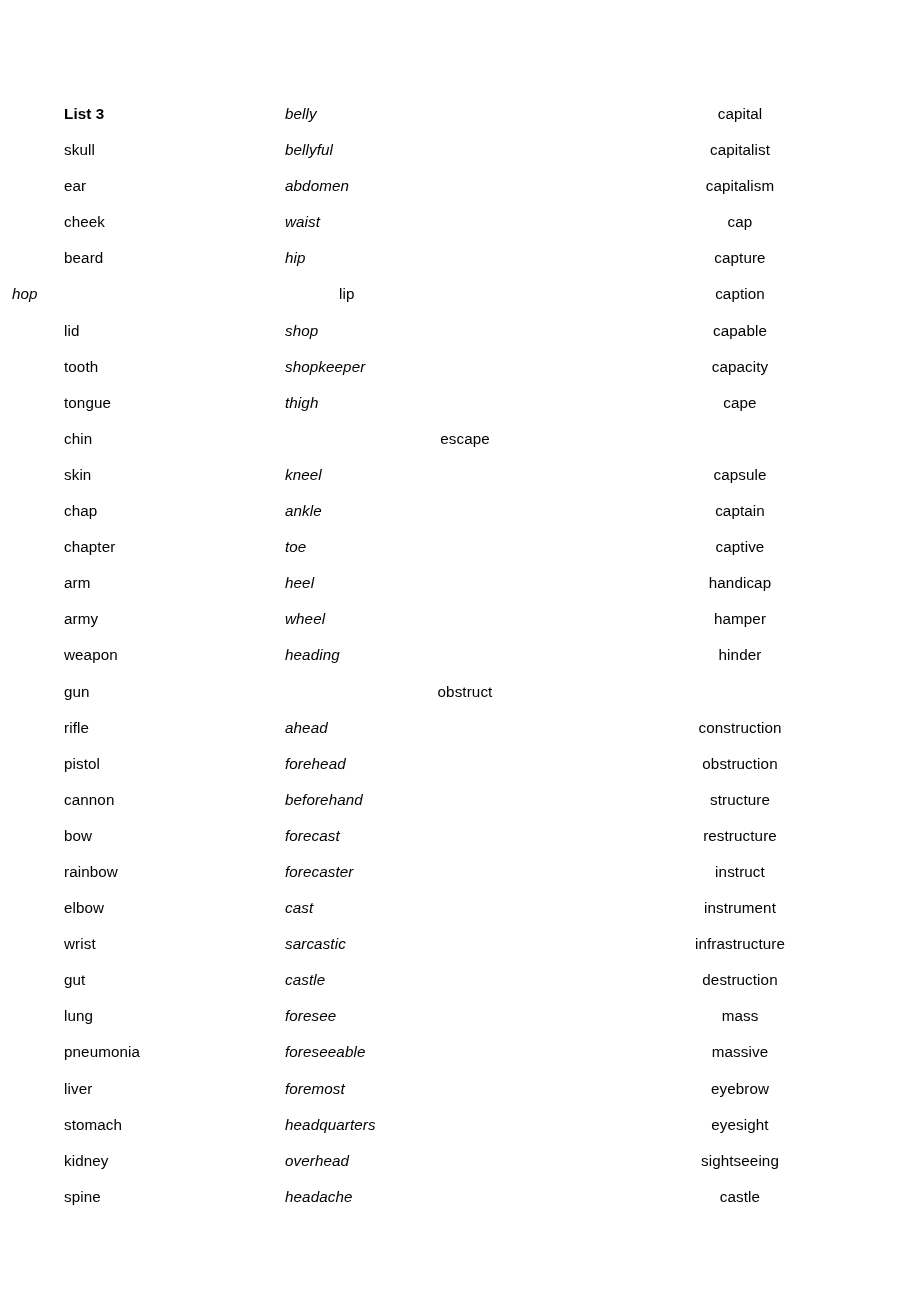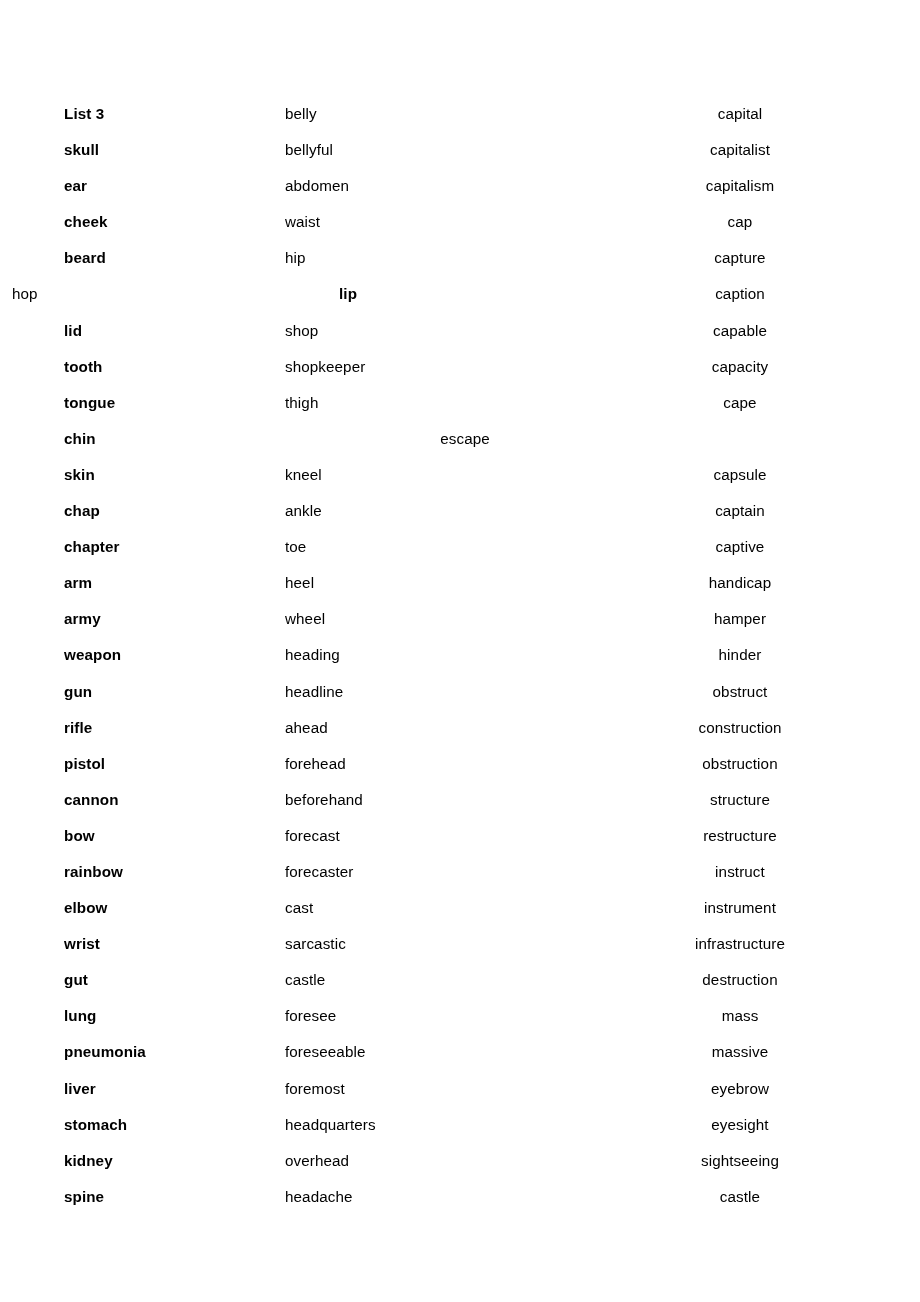--- a/index.html
+++ b/index.html
@@ -37,22 +37,22 @@
     line-height: 36.1px;
   }
 
   .wl-cell {
     font-size: 15.2px;
     line-height: 36.1px;
     white-space: nowrap;
     letter-spacing: 0.1px;
   }
 
-  .col-1 { width: 273px; padding-left: 64px; box-sizing: border-box; font-weight: bold; }
-  .col-2 { width: 275px; padding-left: 12px; box-sizing: border-box; }
+  .col-1 { width: 273px; padding-left: 64px; box-sizing: border-box; }
+  .col-2 { width: 275px; padding-left: 12px; box-sizing: border-box; font-style: italic; }
   .col-3 { width: 372px; padding-left: 12px; box-sizing: border-box; text-align: center; }
 
   .wl-heading {
     font-weight: bold;
   }
 </style>
 </head>
 <body>
 
 <div id="page">
@@ -131,21 +131,20 @@
         <div class="wl-cell col-2">wheel</div>
         <div class="wl-cell col-3">hamper</div>
       </div>
       <div class="wl-row">
         <div class="wl-cell col-1">weapon</div>
         <div class="wl-cell col-2">heading</div>
         <div class="wl-cell col-3">hinder</div>
       </div>
       <div class="wl-row">
         <div class="wl-cell col-1">gun</div>
-        <div class="wl-cell col-2">headline</div>
         <div class="wl-cell col-3">obstruct</div>
       </div>
       <div class="wl-row">
         <div class="wl-cell col-1">rifle</div>
         <div class="wl-cell col-2">ahead</div>
         <div class="wl-cell col-3">construction</div>
       </div>
       <div class="wl-row">
         <div class="wl-cell col-1">pistol</div>
         <div class="wl-cell col-2">forehead</div>

